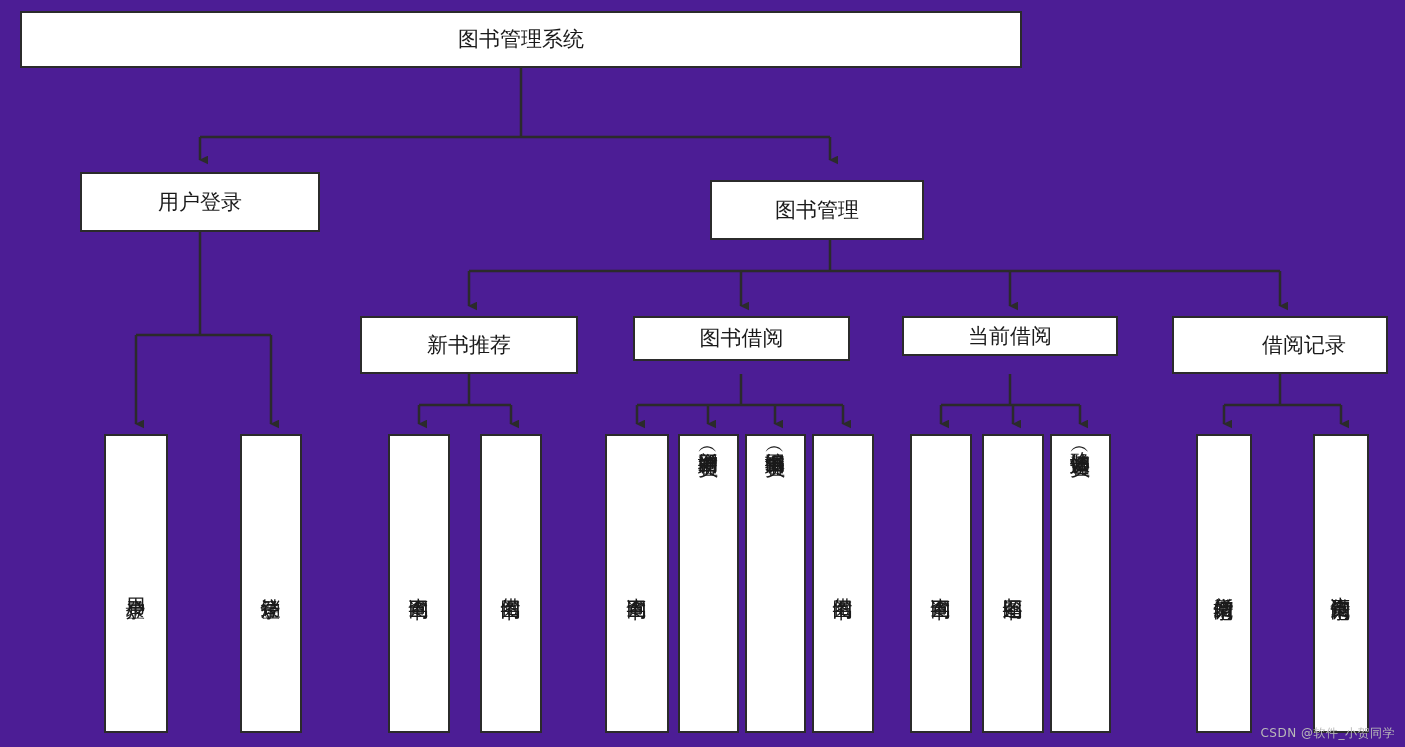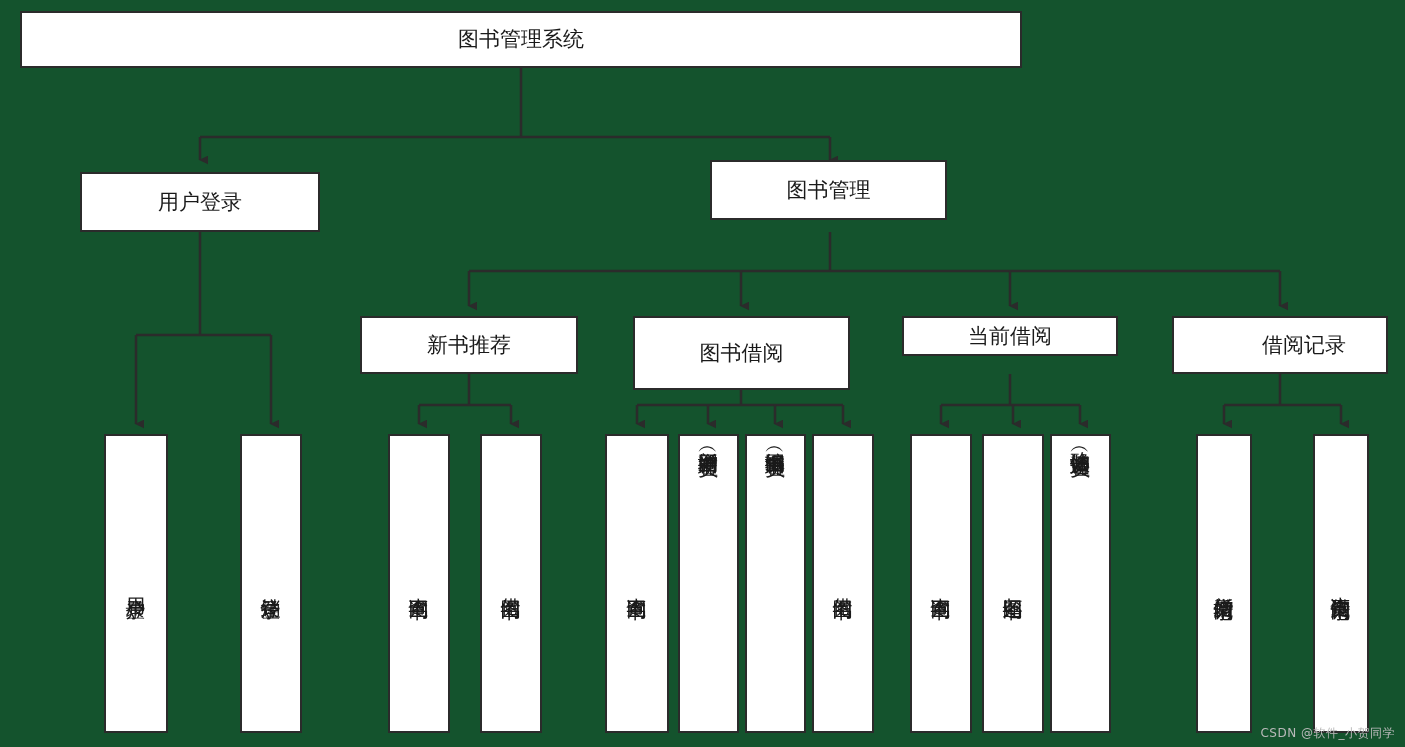--- a/index.html
+++ b/index.html
@@ -11,21 +11,21 @@
     width: 1405px;
     height: 747px;
     font-family: "DejaVu Sans", "Liberation Sans", sans-serif;
     overflow: hidden;
     position: relative;
   }
   #diagram-root {
     position: relative;
     width: 1405px;
     height: 747px;
-    background: #14532d;
+    background: #4c1d95;
   }
   svg.diagram-canvas {
     position: absolute;
     top: 0;
     left: 0;
     width: 1405px;
     height: 747px;
   }
   .node-box {
     position: absolute;
@@ -126,29 +126,29 @@
   </svg>
 
   <div class="node-box root-box" style="left:20px; top:11px; width:1002px; height:57px;">
     <span class="node-label horiz-label">图书管理系统</span>
   </div>
 
   <div class="node-box" style="left:80px; top:172px; width:240px; height:60px;">
     <span class="node-label horiz-label">用户登录</span>
   </div>
 
-  <div class="node-box" style="left:710px; top:160px; width:237px; height:60px;">
+  <div class="node-box" style="left:710px; top:180px; width:214px; height:60px;">
     <span class="node-label horiz-label">图书管理</span>
   </div>
 
   <div class="node-box" style="left:360px; top:316px; width:218px; height:58px;">
     <span class="node-label horiz-label">新书推荐</span>
   </div>
 
-  <div class="node-box" style="left:633px; top:316px; width:217px; height:74px;">
+  <div class="node-box" style="left:633px; top:316px; width:217px; height:45px;">
     <span class="node-label horiz-label">图书借阅</span>
   </div>
 
   <div class="node-box" style="left:902px; top:316px; width:216px; height:40px;">
     <span class="node-label horiz-label">当前借阅</span>
   </div>
 
   <div class="node-box" style="left:1172px; top:316px; width:216px; height:58px;padding-left:48px;">
     <span class="node-label horiz-label">借阅记录</span>
   </div>

